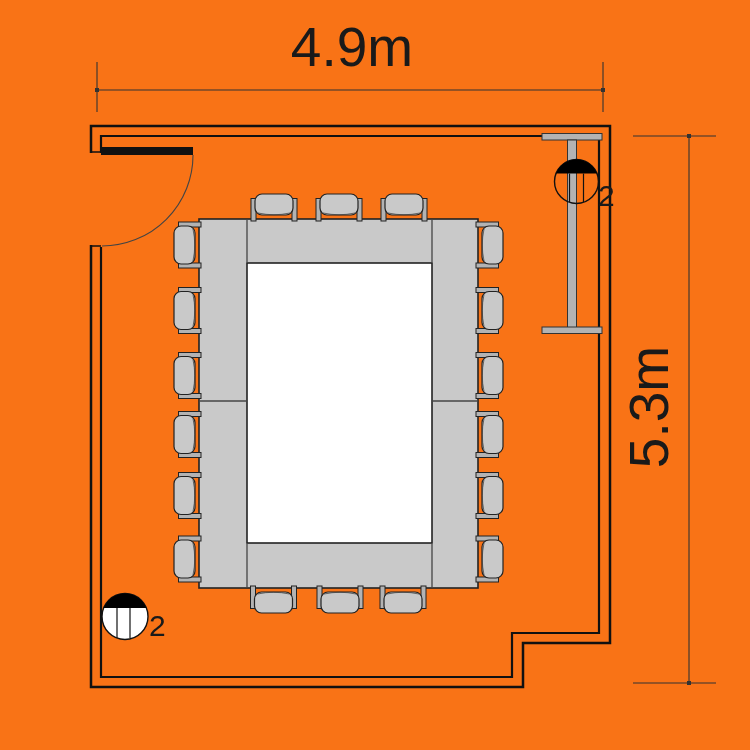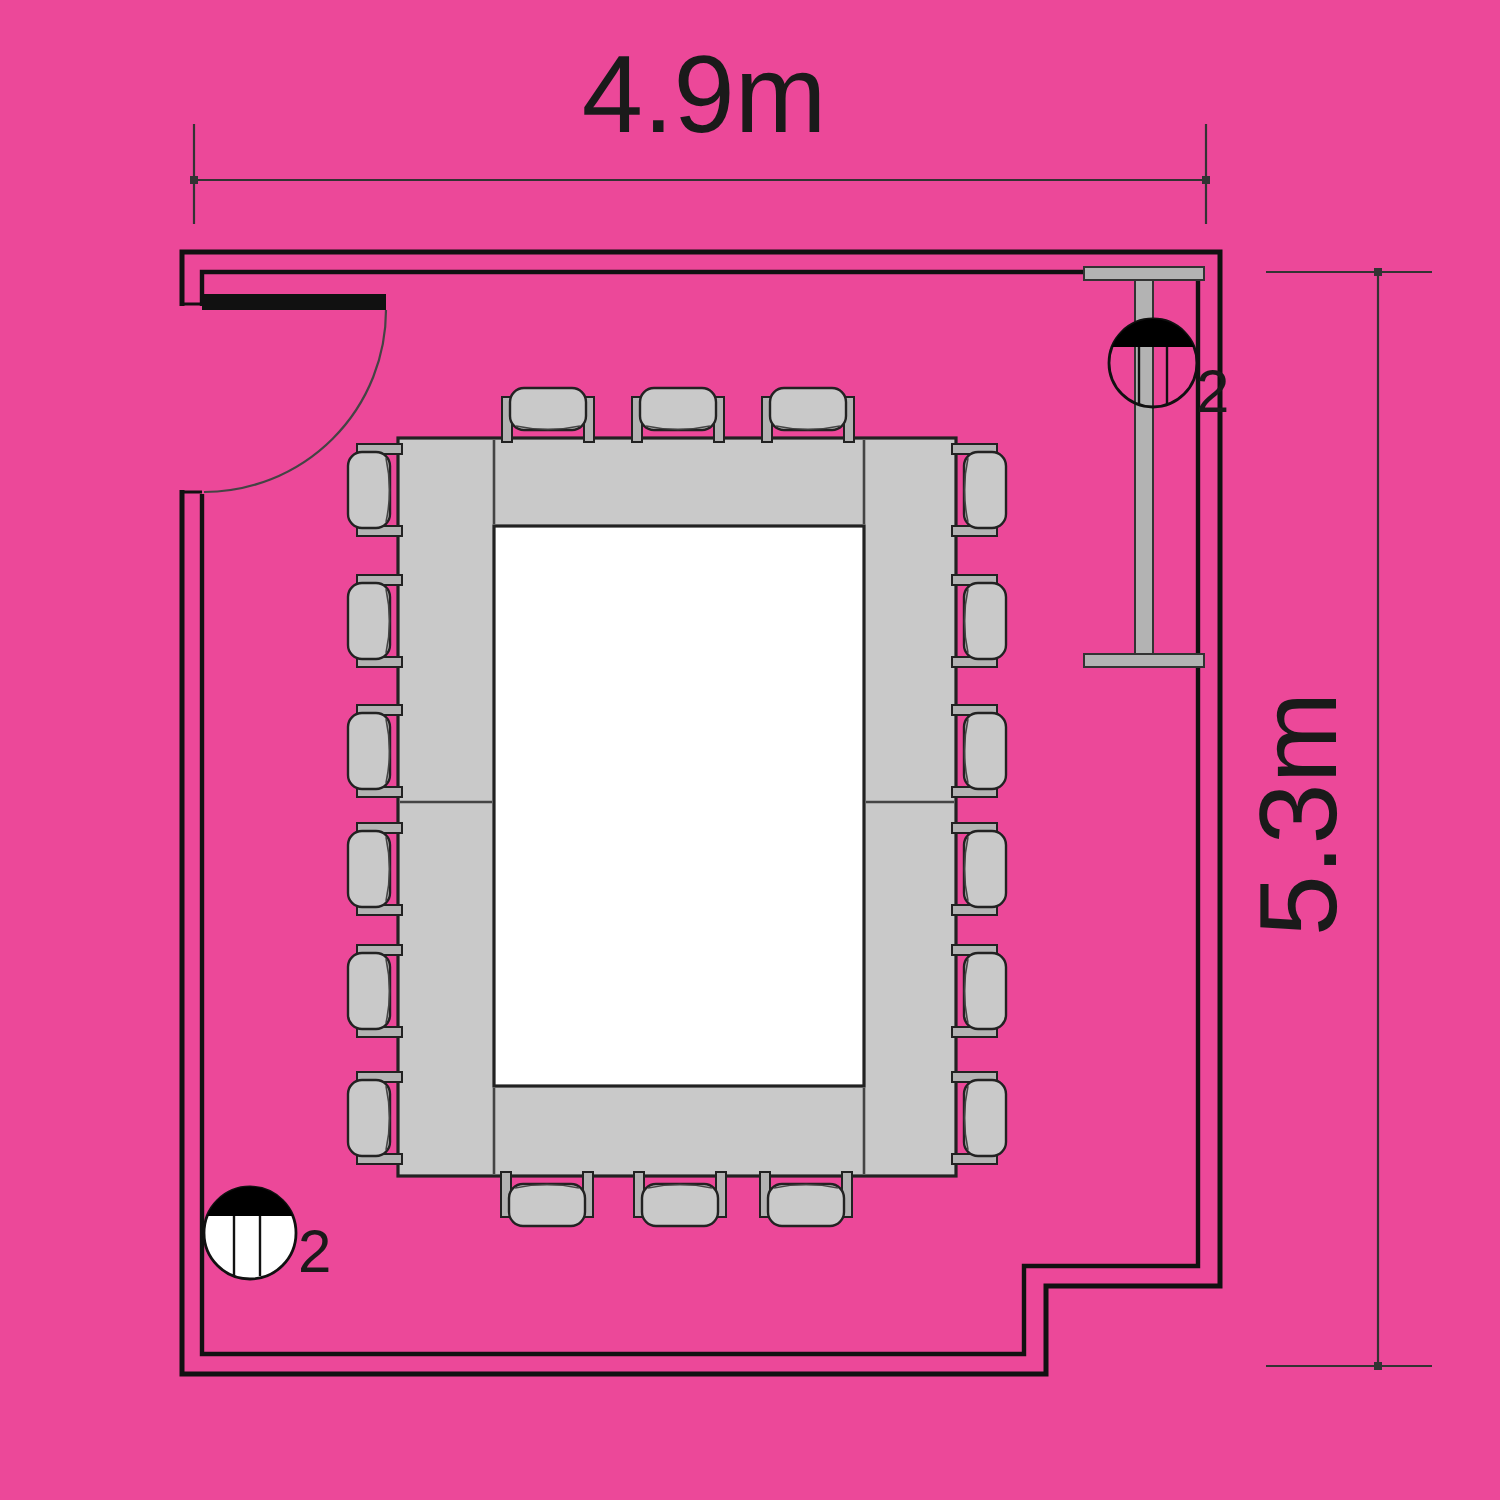--- a/index.html
+++ b/index.html
@@ -5,21 +5,21 @@
   :root{
     --furniture-gray:#c9c9c9;
     --rail-gray:#b3b3b3;
     --line:#111111;
     --dim:#333333;
   }
   html,body{margin:0;padding:0;background:#ffffff;}
   .stage{
     position:relative;
     width:750px;height:750px;
-    background:#ec4899;
+    background:#f97316;
     font-family:"Liberation Sans", sans-serif;
     overflow:hidden;
   }
   svg{display:block;}
   text{font-family:"Liberation Sans", sans-serif; fill:#1a1a1a;}
   .dim-text{font-size:55px;}
   .outlet-text{font-size:30px;}
 </style>
 </head>
 <body>

